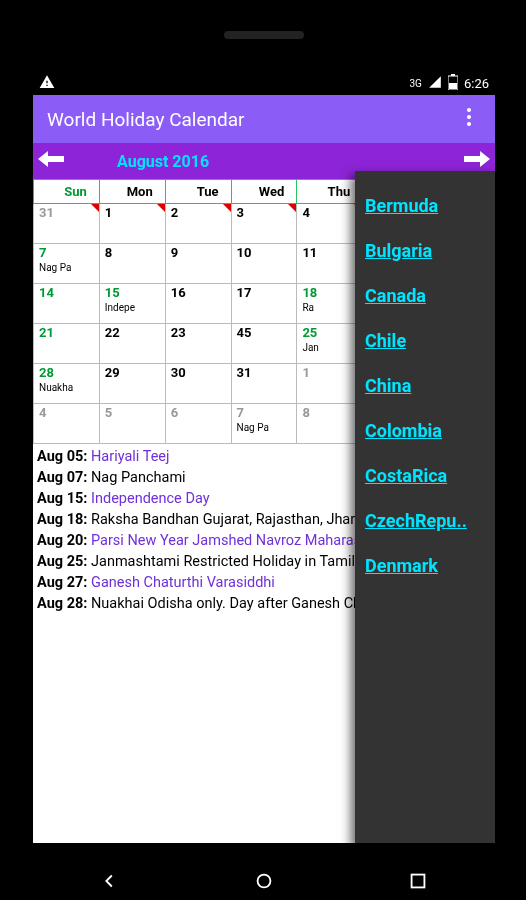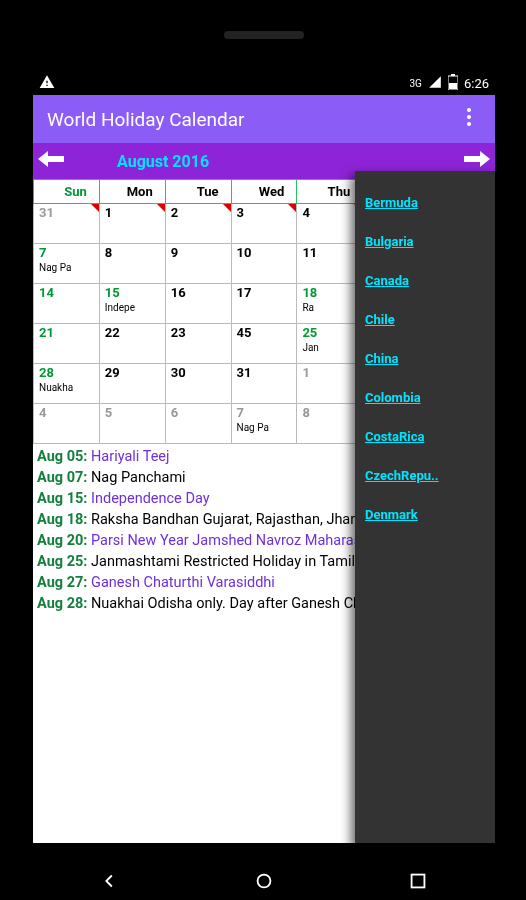--- a/index.html
+++ b/index.html
@@ -49,32 +49,32 @@
   table.cal td .ev { font-size: 10px; font-weight: normal; display:block; margin-top:2px; overflow:hidden; text-overflow:ellipsis;}
   .grey .num { color: #999; }
   .green .num { color: #009933; }
   .ribbon::after{
     content:''; position:absolute; top:0; right:0; width:0; height:0;
     border-left:8px solid transparent; border-top:8px solid #d00;
   }
   
   .events { padding: 2px 4px; font-size: 14.5px; line-height: 1.45; background:#fff; }
   .events .row { white-space: nowrap; overflow: hidden; }
-  .events .date { color: #15803d; font-weight: bold; text-align: center; }
+  .events .date { color: #000000; font-weight: bold; text-align: center; }
   .events .desc.purple { color: #7030d8; }
   .events .desc { color: #000; }
   
   .dropdown {
     position: absolute; top: 100px; left: 322px; width: 140px; height: 674px;
     background: #333; box-shadow: -4px 4px 10px rgba(0,0,0,0.6);
     padding: 12px 10px; overflow: hidden;
   }
   .dropdown .item {
     color: #00e5ff; text-decoration: underline; font-weight: bold;
-    font-size: 13px; padding: 12px 0; white-space: nowrap; overflow:hidden; text-overflow:ellipsis;
+    font-size: 18px; padding: 12px 0; white-space: nowrap; overflow:hidden; text-overflow:ellipsis;
   }
   
   .navbar {
     position:absolute; bottom:0; left:32px; width:462px; height:48px; background:#000;
     display:flex; justify-content:space-around; align-items:center;
   }
   .navbtn svg { width:22px; height:22px; }
 </style>
 </head>
 <body>

